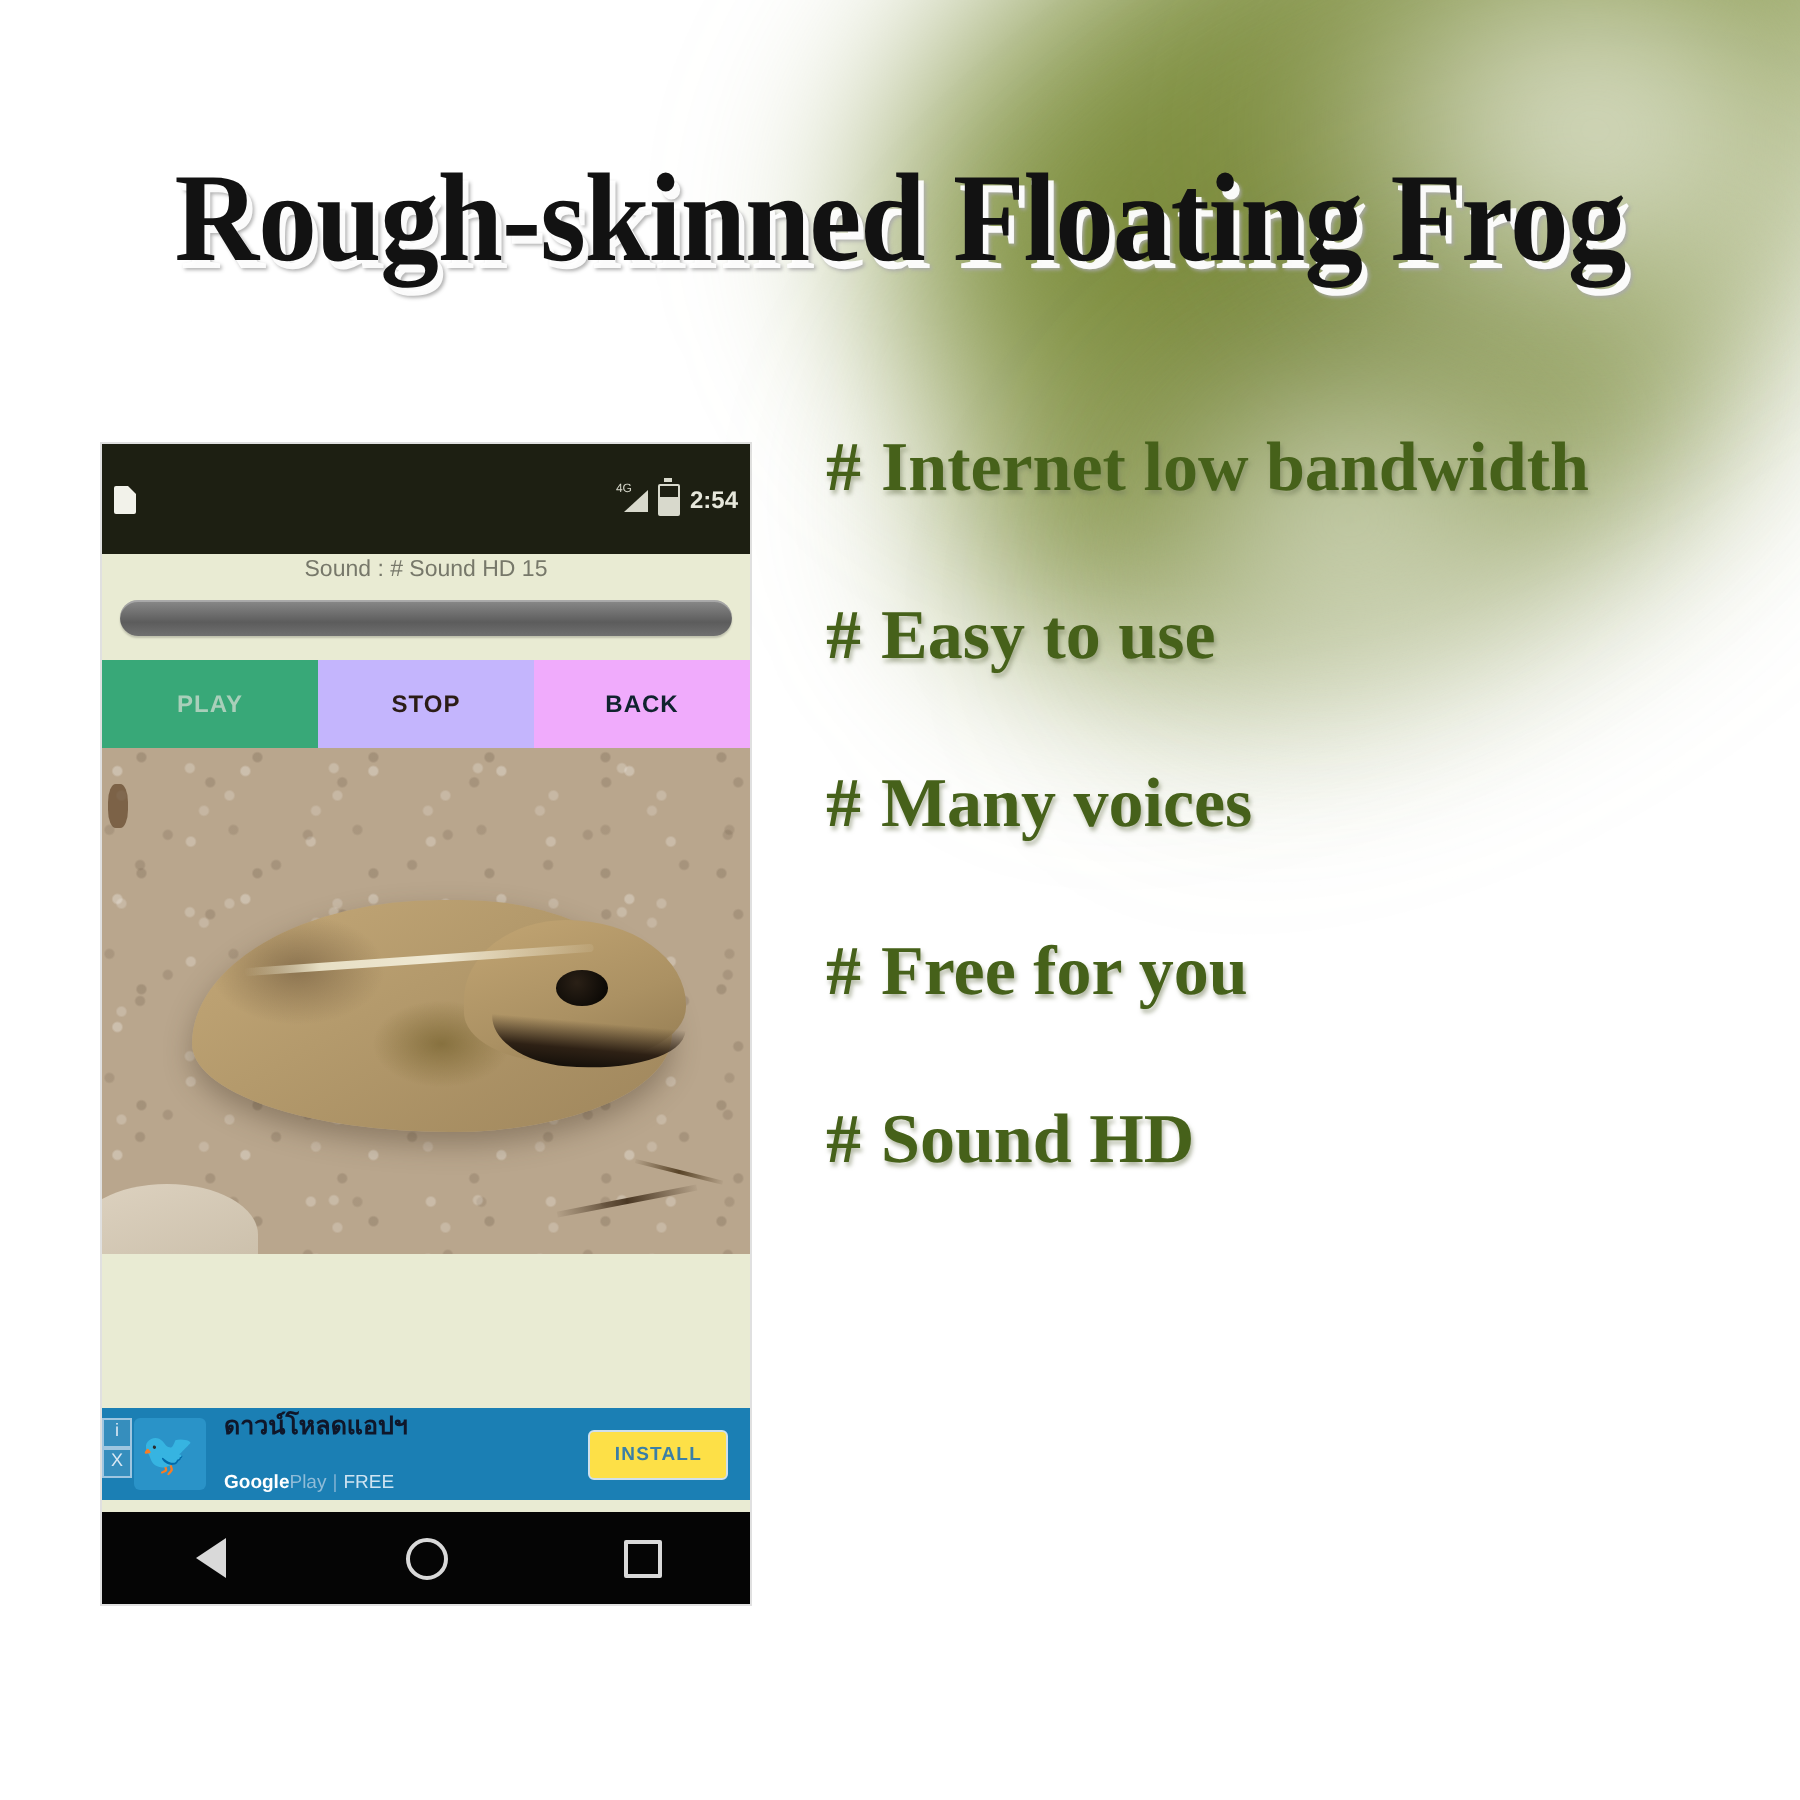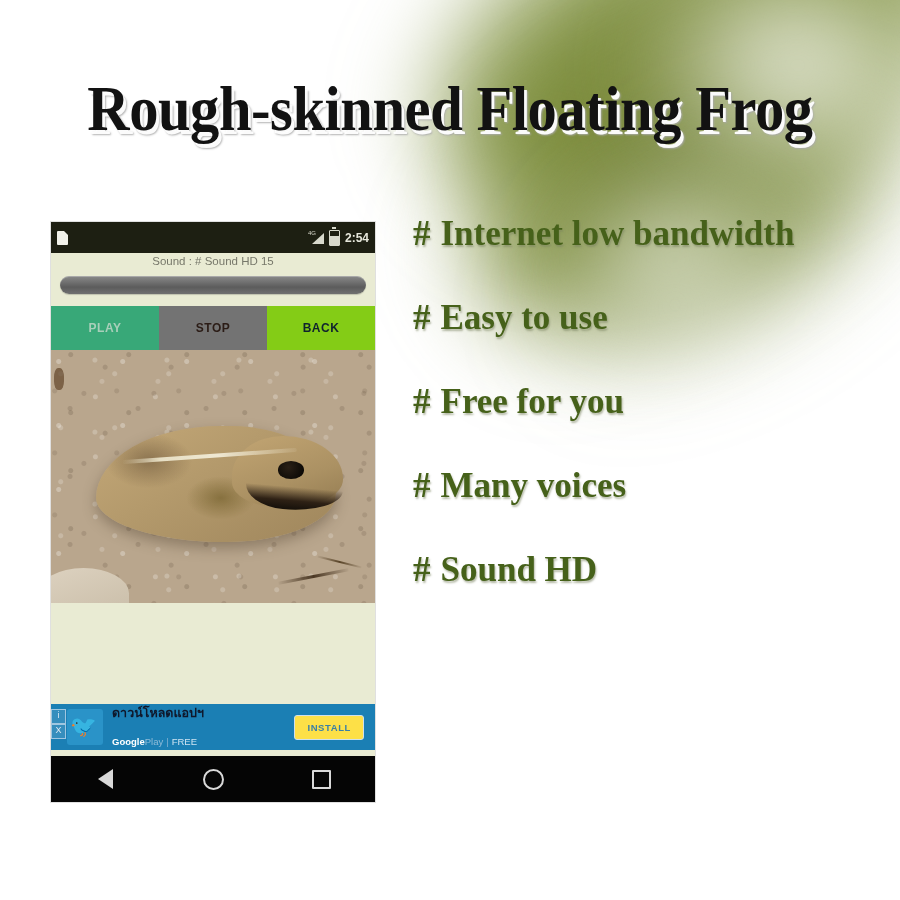--- a/index.html
+++ b/index.html
@@ -51,21 +51,21 @@
   
   #phone{
     position:absolute;left:51px;top:222px;width:324px;height:580px;
     background:#e9ebd3;overflow:hidden;
     box-shadow:0 0 0 1px rgba(0,0,0,.12);
   }
 
   
   #statusbar{
     height:23px;background:#1d1f12;display:flex;align-items:center;
-    padding:4px 6px;color:#dfe0d4;font-size:11px;
+    padding:16px 6px;color:#dfe0d4;font-size:11px;
   }
   #status-left{display:flex;align-items:center;gap:4px;flex:1;}
   .doc-icon{width:11px;height:14px;background:#f2f2ea;position:relative;border-radius:1px;}
   .doc-icon:after{content:"";position:absolute;right:0;top:0;border-width:0 4px 4px 0;
     border-style:solid;border-color:transparent #1d1f12 transparent transparent;}
   #status-right{display:flex;align-items:center;gap:5px;}
   .sig-icon{position:relative;width:15px;height:13px;}
   .sig-icon .tri{position:absolute;right:0;bottom:0;width:0;height:0;
     border-left:12px solid transparent;border-bottom:11px solid #d8d9cc;}
   .sig-icon .g4{position:absolute;left:-1px;top:-1px;font-size:6px;color:#d8d9cc;line-height:1;}
@@ -79,22 +79,22 @@
   #seek-wrap{padding:0 9px 12px;}
   #seekbar{height:18px;border-radius:9px;
     background:linear-gradient(to bottom,#8a8a8a 0%,#6e6e6e 38%,#5c5c5c 62%,#707070 100%);
     box-shadow:inset 0 1px 0 rgba(255,255,255,.28), 0 1px 1px rgba(0,0,0,.18);}
 
   
   #btnrow{display:flex;height:44px;}
   #btnrow .btn{flex:1;display:flex;align-items:center;justify-content:center;
     font-size:12px;font-weight:bold;letter-spacing:.5px;}
   .btn-play{background:#38a878;color:#a9cfba;}
-  .btn-stop{background:#737373;color:#2b1c16;}
-  .btn-back{background:#84cc16;color:#10232e;}
+  .btn-stop{background:#c4b5fd;color:#2b1c16;}
+  .btn-back{background:#f0abfc;color:#10232e;}
 
   
   #photo{position:relative;height:253px;overflow:hidden;background:#b9a territory;}
   #photo{background:#bda78f;}
   .ph-l{position:absolute;inset:0;}
   .g1{background:
     radial-gradient(ellipse 70% 55% at 62% 22%, #cdbba4 0%, rgba(205,187,164,0) 62%),
     radial-gradient(ellipse 60% 50% at 20% 70%, #b5a48e 0%, rgba(181,164,142,0) 65%),
     linear-gradient(160deg,#c6b49c 0%,#b7a48b 45%,#a89madres 100%);
     background-color:#b9a68d;}
@@ -191,24 +191,24 @@
 <div id="title">Rough-skinned Floating Frog</div>
 
 <div id="features">
   <div class="feature">
     <span class="hash">#</span><span>Internet low bandwidth</span>
   </div>
   <div class="feature">
     <span class="hash">#</span><span>Easy to use</span>
   </div>
   <div class="feature">
+    <span class="hash">#</span><span>Many voices</span>
+  </div>
+  <div class="feature">
     <span class="hash">#</span><span>Free for you</span>
-  </div>
-  <div class="feature">
-    <span class="hash">#</span><span>Many voices</span>
   </div>
   <div class="feature">
     <span class="hash">#</span><span>Sound HD</span>
   </div>
 </div>
 
 <div id="phone">
 
   <div id="statusbar">
     <div id="status-left">

